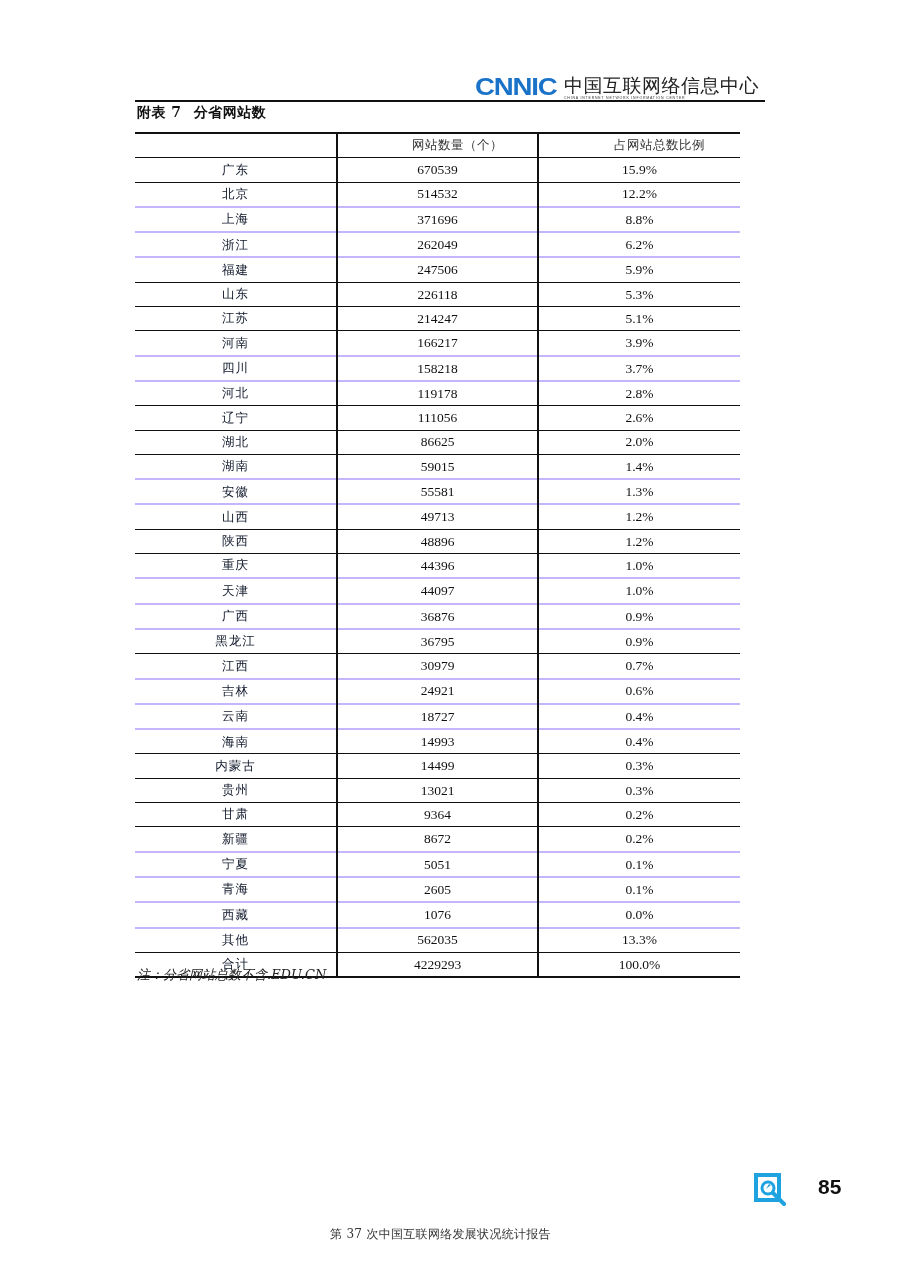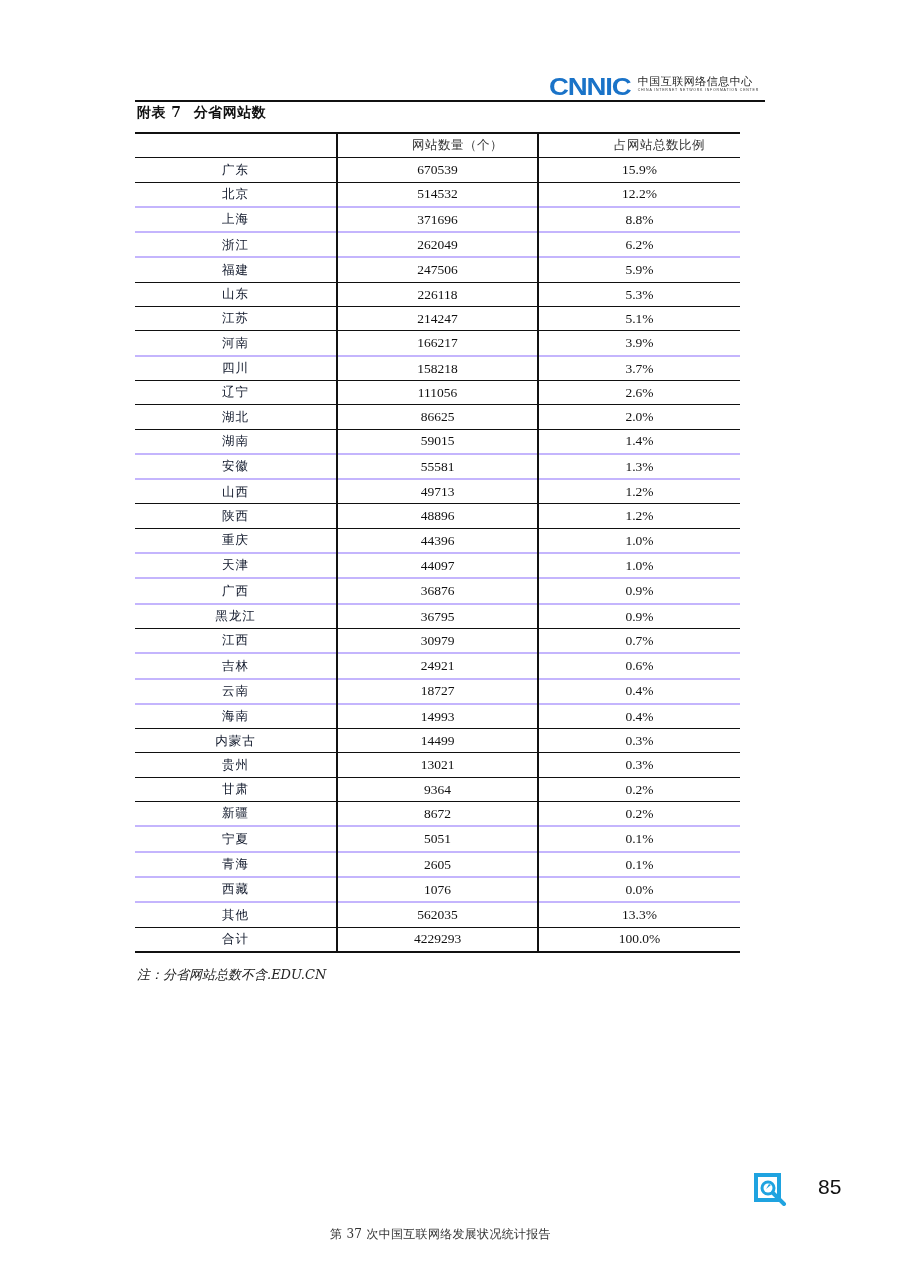--- a/index.html
+++ b/index.html
@@ -49,21 +49,21 @@
       transform-origin: left center;
       margin-right: 18px;
     }
     .logo-text {
       display: flex;
       flex-direction: column;
       line-height: 1;
     }
     .logo-cn {
       font-family: "DejaVu Serif", serif;
-      font-size: 11px;
+      font-size: 19px;
       color: #222;
       letter-spacing: 0.5px;
     }
     .logo-en {
       font-family: "Liberation Sans", sans-serif;
       font-size: 3.5px;
       color: #333;
       letter-spacing: 0.8px;
       margin-top: 2px;
       white-space: nowrap;
@@ -152,20 +152,21 @@
       width: 34px;
       height: 34px;
     }
     .page-number {
       position: absolute;
       left: 818px;
       top: 1175px;
       font-family: "Liberation Sans", "DejaVu Sans", sans-serif;
       font-size: 21px;
       color: #111;
+      font-weight: bold;
     }
   </style>
 </head>
 <body>
 
 <div class="page-header">
   <div class="logo">
     <span class="logo-mark">CNNIC</span>
     <span class="logo-text">
       <span class="logo-cn">中国互联网络信息中心</span>
@@ -231,20 +232,25 @@
       <tr>
         <td class="name vb">河南</td>
         <td class="num vb">166217</td>
         <td class="pct">3.9%</td>
       </tr>
       <tr class="thick">
         <td class="name vb">四川</td>
         <td class="num vb">158218</td>
         <td class="pct">3.7%</td>
       </tr>
+      <tr class="thick">
+        <td class="name vb">河北</td>
+        <td class="num vb">119178</td>
+        <td class="pct">2.8%</td>
+      </tr>
       <tr>
         <td class="name vb">辽宁</td>
         <td class="num vb">111056</td>
         <td class="pct">2.6%</td>
       </tr>
       <tr>
         <td class="name vb">湖北</td>
         <td class="num vb">86625</td>
         <td class="pct">2.0%</td>
       </tr>

